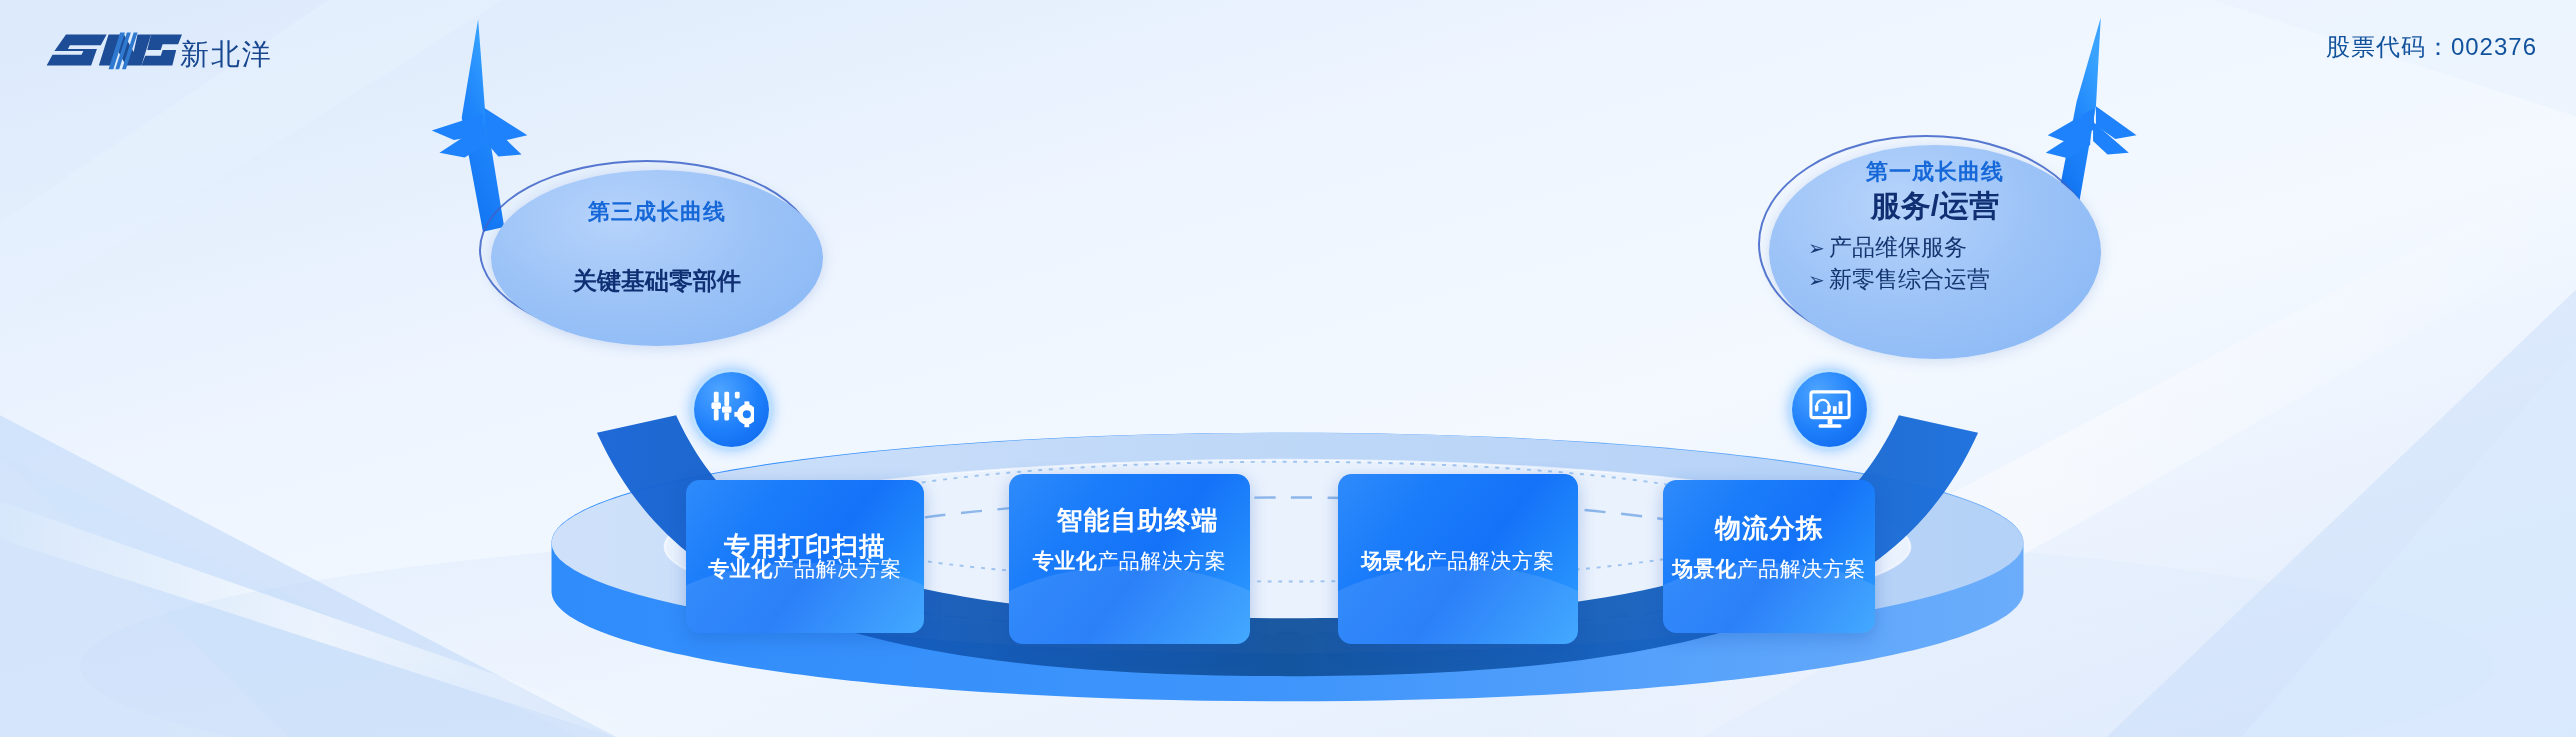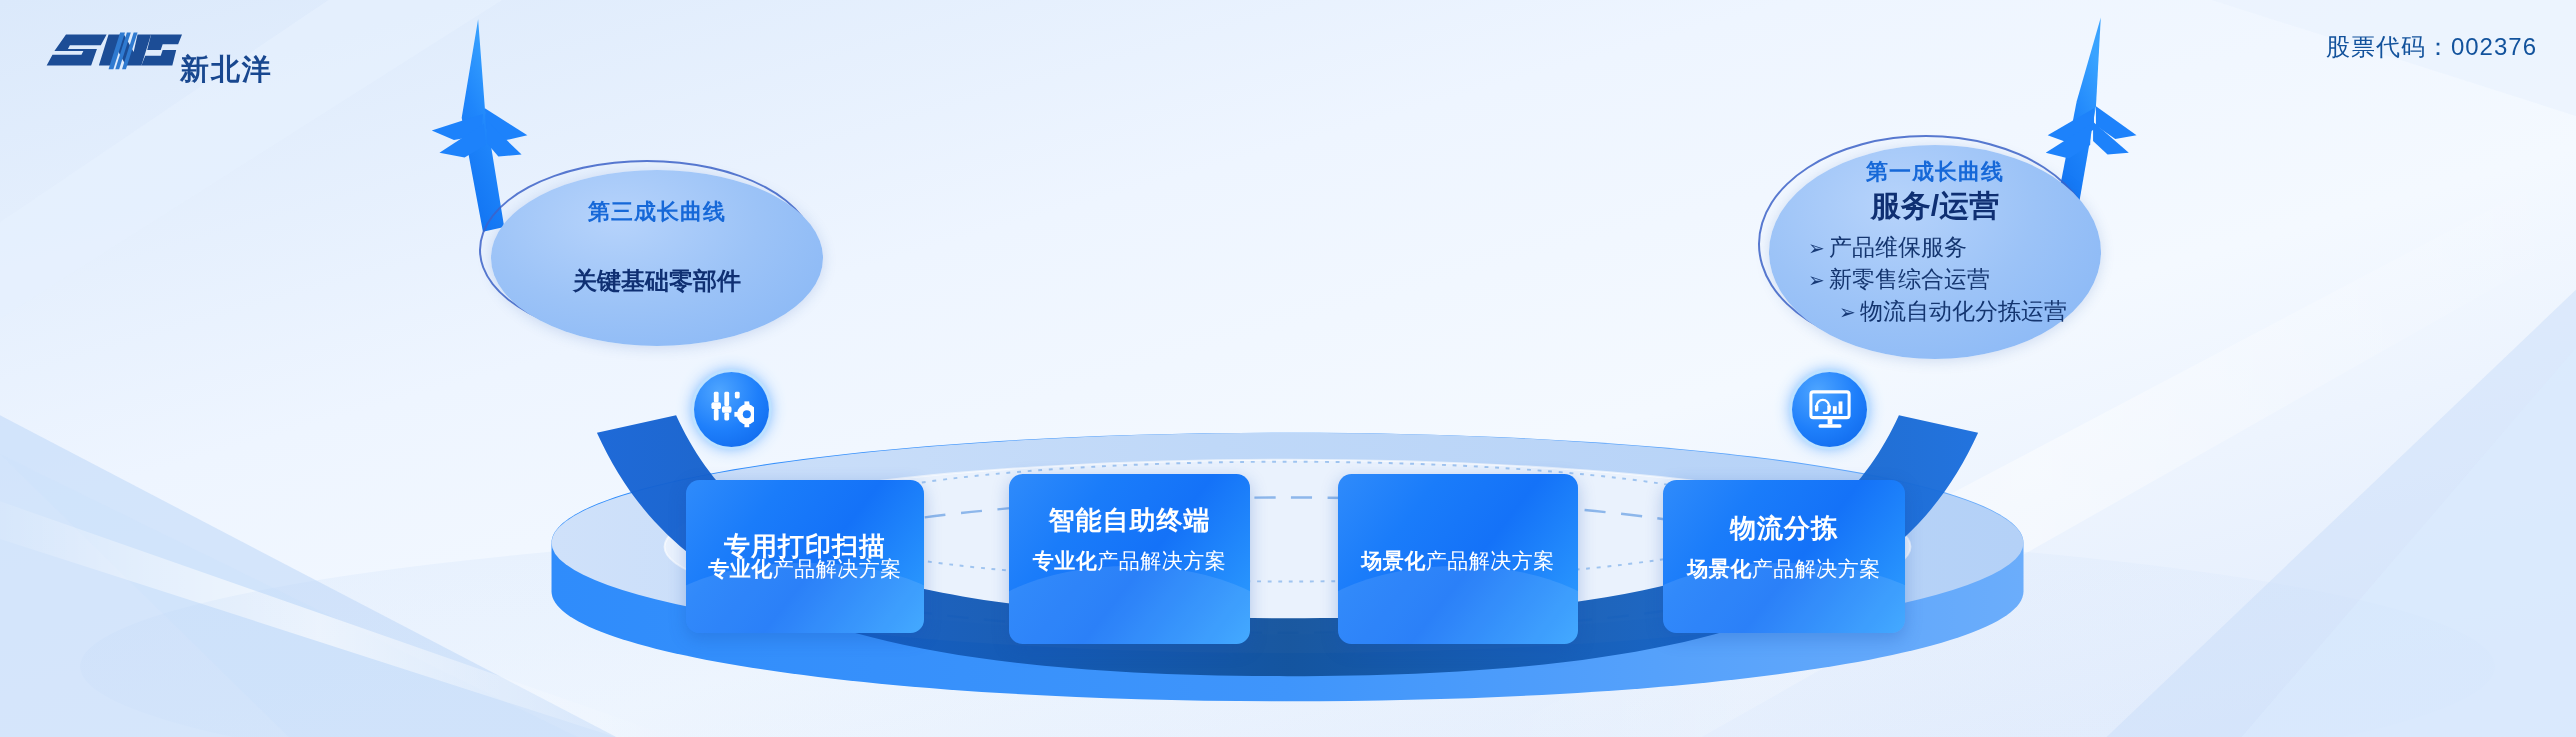--- a/index.html
+++ b/index.html
@@ -10,21 +10,21 @@
   }
   #stage{position:relative;width:2576px;height:738px;overflow:hidden;
     background:linear-gradient(118deg,#dfeafb 0%,#eaf3fe 22%,#f3f8ff 48%,#eaf3fe 74%,#e2ecfc 100%);}
 
   
   .bgsvg{position:absolute;inset:0;width:2576px;height:738px;}
 
   
   .logo{position:absolute;left:37px;top:21px;width:251px;height:56px;}
   .logo svg{display:block;}
-  .logo-cn{position:absolute;left:143px;top:29px;font-size:29px;font-weight:700;color:#18478f;letter-spacing:1.9px;}
+  .logo-cn{position:absolute;left:143px;top:14px;font-size:29px;font-weight:400;color:#18478f;letter-spacing:1.9px;}
   .stock{position:absolute;right:39px;top:31px;font-size:24px;color:#12529c;letter-spacing:1px;white-space:nowrap;}
 
   
   .bubble{position:absolute;border-radius:50%;
      background:radial-gradient(ellipse at 38% 28%,#b6d3fb 0%,#9cc3f7 48%,#8fbbf6 78%,#86b5f4 100%);
      box-shadow:0 1.9px 13.5px rgba(40,90,170,.18);}
   .bubble-ring{position:absolute;border-radius:50%;border:2.4px solid #3d63c8;opacity:.85;}
   .bubble .sub{position:absolute;width:100%;text-align:center;color:#1668d8;font-weight:700;letter-spacing:1px;}
   .bubble .main{position:absolute;width:100%;text-align:center;color:#0f2f72;font-weight:700;}
   .bubble ul{list-style:none;margin:0;padding:0;position:absolute;left:0;width:100%;}
@@ -161,53 +161,52 @@
   <div class="curve-label" style="left:1191px;top:439px;">第一成长曲线</div>
 
   <div class="card" style="left:686px;top:480px;width:238px;height:153px;z-index:10;">
     <div class="ttl" style="top:31px;margin-top:18px;">专用打印扫描</div>
     <div class="desc" style="top:75px;">
       <b>专业化</b><span>产品解决方案</span>
     </div>
   </div>
 
   <div class="card" style="left:1009px;top:474px;width:241px;height:170px;z-index:10;">
-    <div class="ttl" style="top:29px;">智能自助终端</div>
+    <div class="ttl" style="top:29px;margin-left:8px;">智能自助终端</div>
     <div class="desc" style="top:73px;">
       <b>专业化</b><span>产品解决方案</span>
     </div>
   </div>
 
   <div class="card" style="left:1338px;top:474px;width:240px;height:170px;z-index:10;">
     <div class="desc" style="top:73px;">
       <b>场景化</b><span>产品解决方案</span>
     </div>
   </div>
 
-  <div class="card" style="left:1663px;top:480px;width:242px;height:153px;z-index:10;">
+  <div class="card" style="left:1663px;top:480px;width:212px;height:153px;z-index:10;">
     <div class="ttl" style="top:31px;">物流分拣</div>
     <div class="desc" style="top:75px;">
       <b>场景化</b><span>产品解决方案</span>
     </div>
   </div>
 
   <div class="bubble-ring" style="left:479px;top:160px;width:332px;height:176px;z-index:6;"></div>
   <div class="bubble" style="left:491px;top:170px;width:332px;height:176px;z-index:7;">
     <div class="sub" style="top:27px;font-size:22px;text-align:center;">第三成长曲线</div>
     <div class="main" style="top:95px;font-size:24px;">关键基础零部件</div>
   </div>
 
   <div class="bubble-ring" style="left:1758px;top:135px;width:332px;height:214px;z-index:6;"></div>
   <div class="bubble" style="left:1769px;top:145px;width:332px;height:214px;z-index:7;">
     <div class="sub" style="top:11.6px;font-size:22px;">第一成长曲线</div>
     <div class="main" style="top:41px;font-size:30px;">服务/运营</div>
     <ul style="top:87px;">
       <li><span class="arr">➢</span><span>产品维保服务</span></li>
       <li><span class="arr">➢</span><span>新零售综合运营</span></li>
-      <li style="padding-left:70px;"><span class="arr">➢</span><span>物流自动化分拣运营</span></li>
     </ul>
   </div>
 
   <div class="badge" style="left:694px;top:372px;">
     <svg width="44" height="44" viewBox="0 0 46 46">
       <g fill="#ffffff">
         <rect x="4" y="4" width="5" height="11" rx="1.5"></rect>
         <rect x="1.5" y="15" width="10" height="7" rx="2"></rect>
         <rect x="4" y="22" width="5" height="12" rx="1.5"></rect>
         <rect x="15" y="4" width="5" height="15" rx="1.5"></rect>

